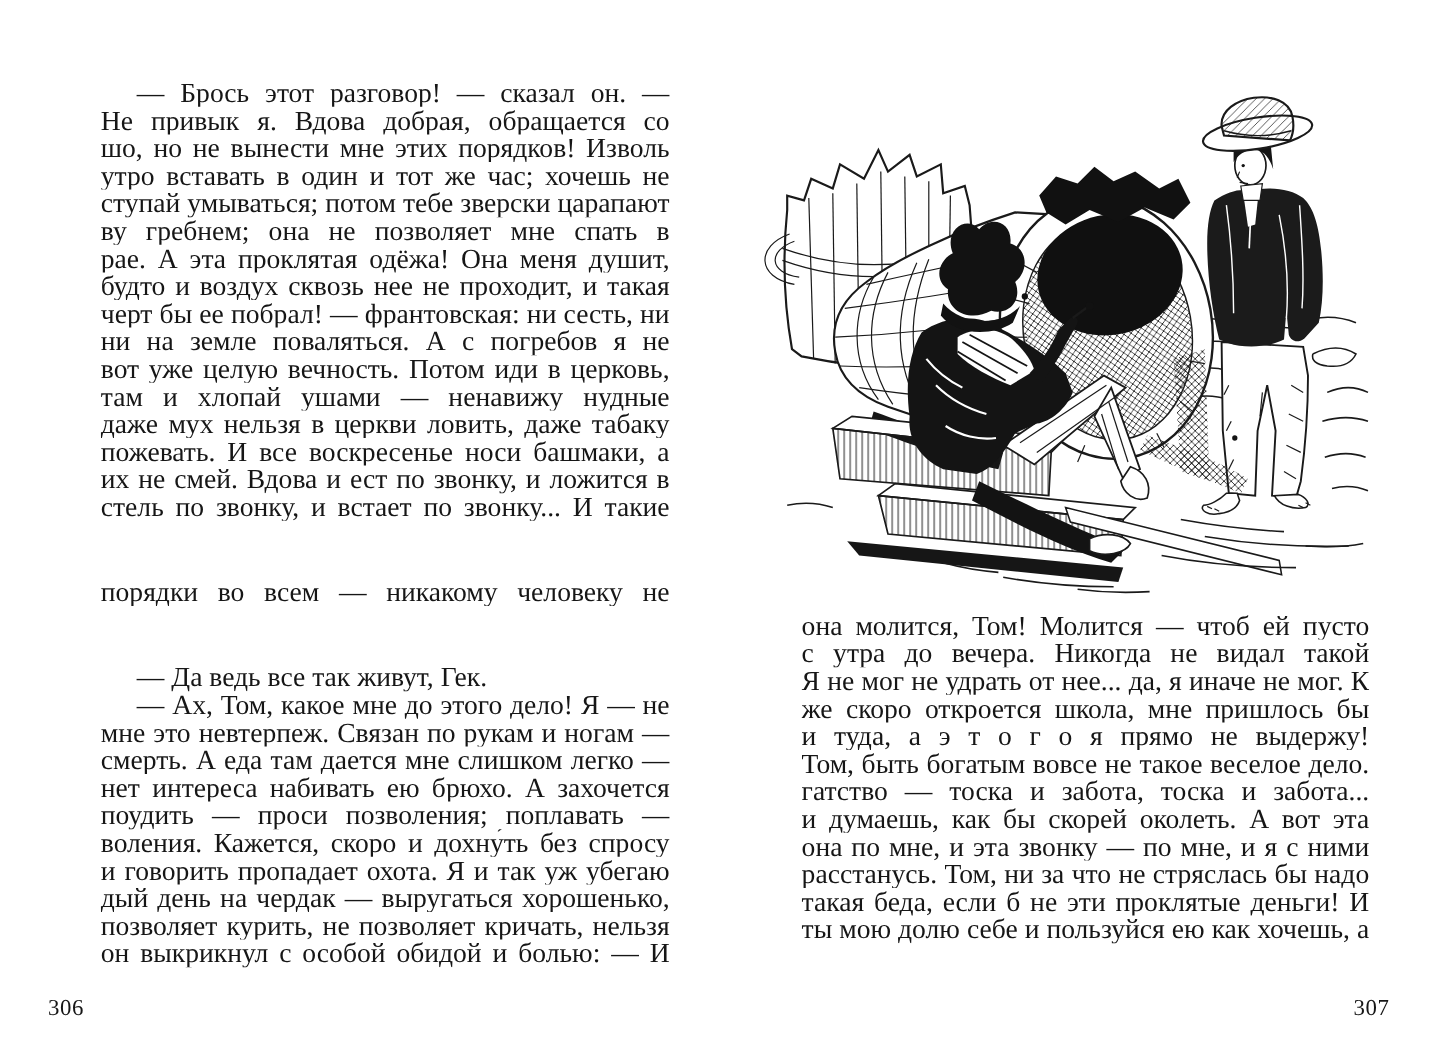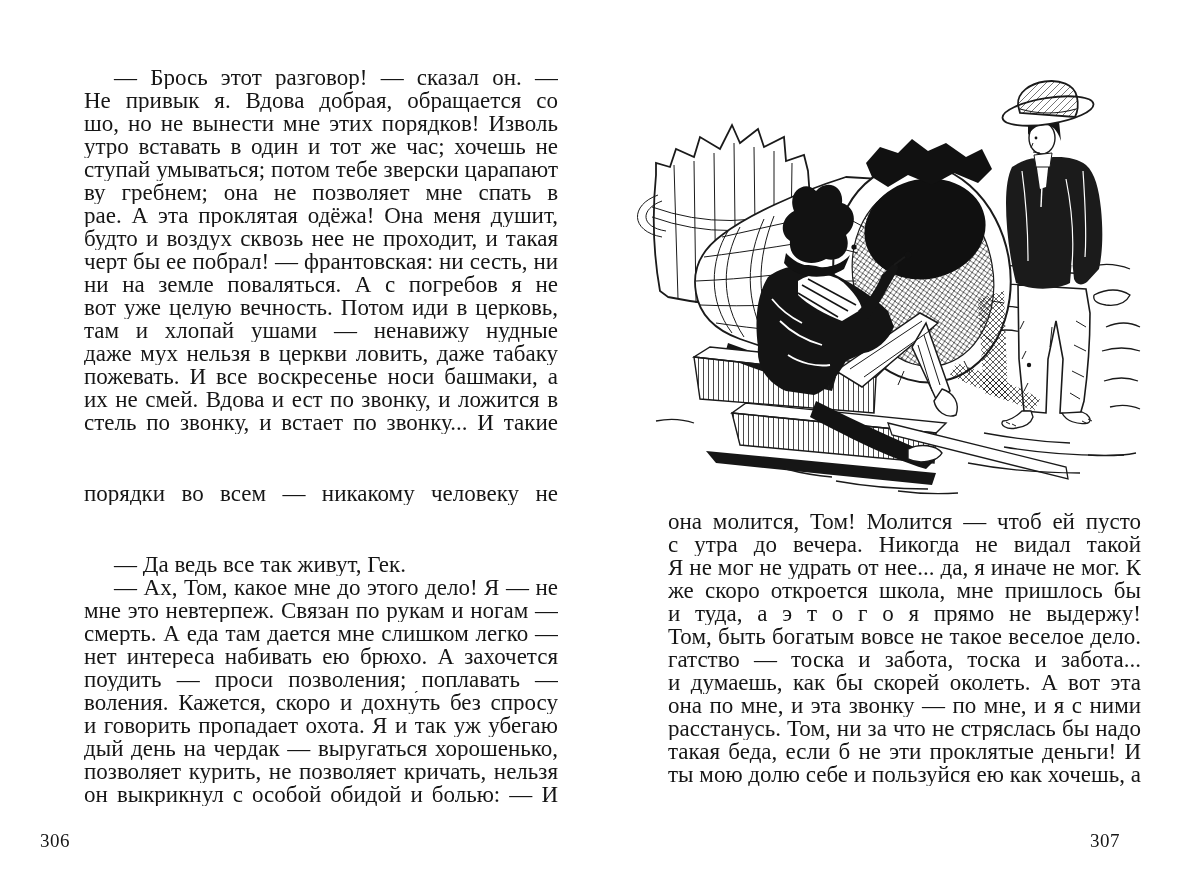--- a/index.html
+++ b/index.html
@@ -22,21 +22,21 @@
   .line {
     text-align:justify; text-align-last:justify;
     height:23px; overflow:hidden; white-space:normal;
   }
   .line.endline { text-align-last:left;margin-top:48px; }
   .pagenum {
     position:absolute; top:812px;
     font-size:19px; letter-spacing:0.5px;margin-top:18px;
   }
   .pagenum-left  { left:40px; }
-  .pagenum-right { left:1090px; width:68px; }
+  .pagenum-right { left:1090px; width:68px; text-align:right; }
   .illustration {
     position:absolute; left:636px; top:58px;
     width:512px; height:440px;
   }
   .illustration svg { width:100%; height:100%; display:block; }
 </style>
 </head>
 <body>
 
 <div class="spread">

